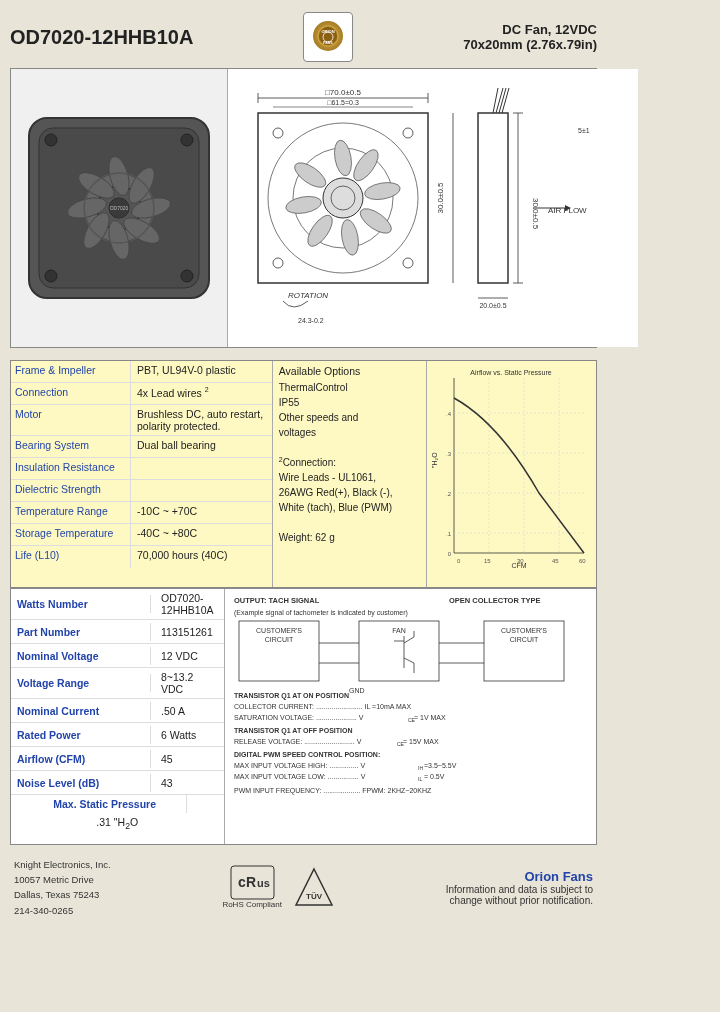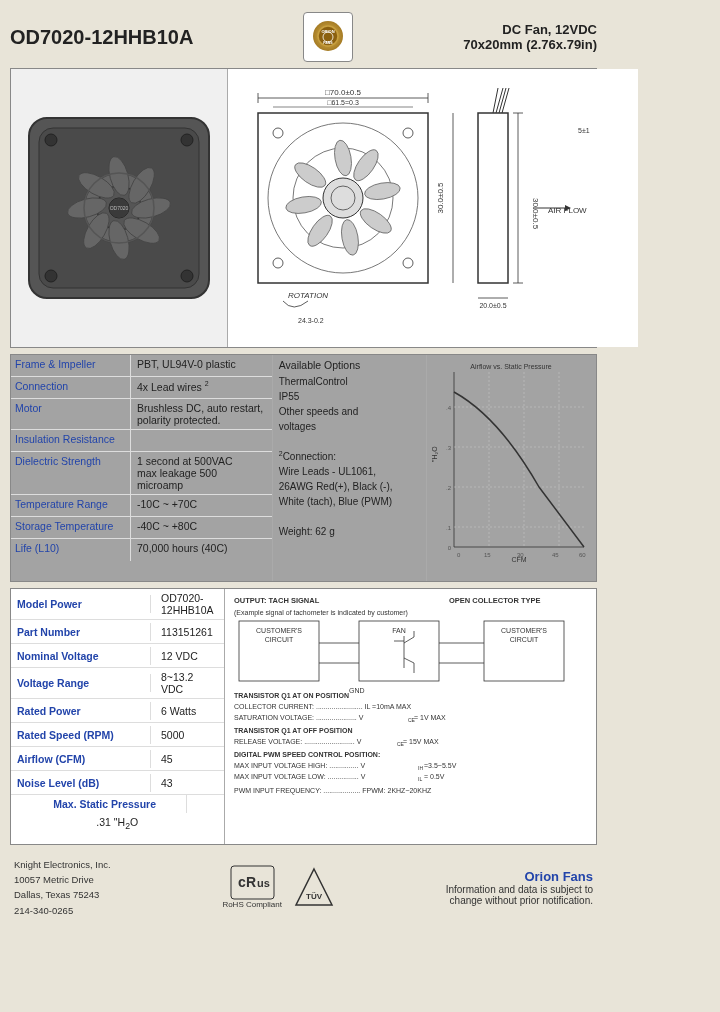--- a/index.html
+++ b/index.html
@@ -57,21 +57,21 @@
     .header-right {
       text-align: right;
       font-size: 13px;
       font-weight: bold;
       color: #222;
     }
     
     .diagram-box {
       border: 1px solid #888;
       background: #fff;
-      margin-bottom: 6px;
+      margin-bottom: 12px;
       display: flex;
       height: 280px;
     }
     .diagram-photo {
       width: 240px;
       border-right: 1px solid #aaa;
       display: flex;
       align-items: center;
       justify-content: center;
       background: #f0f0f0;
@@ -85,23 +85,22 @@
       flex: 1;
       padding: 10px;
       display: flex;
       align-items: center;
       justify-content: center;
       background: #fff;
     }
     
     .specs-section {
       display: flex;
-      margin-bottom: 6px;
       border: 1px solid #888;
-      background: #a3a3a3;
+      background: #fef9c3;
     }
     .specs-left {
       width: 300px;
       border-right: 1px solid #aaa;
     }
     .specs-middle {
       width: 175px;
       border-right: 1px solid #aaa;
       padding: 4px 6px;
     }
@@ -357,25 +356,28 @@
       </div>
       <div class="spec-row">
         <div class="spec-label">Connection</div>
         <div class="spec-value">4x Lead wires <sup>2</sup></div>
       </div>
       <div class="spec-row">
         <div class="spec-label">Motor</div>
         <div class="spec-value">Brushless DC, auto restart, polarity  protected.</div>
       </div>
       <div class="spec-row">
+        <div class="spec-label">Bearing System</div>
+        <div class="spec-value">Dual ball bearing</div>
+      </div>
+      <div class="spec-row">
         <div class="spec-label">Insulation Resistance</div>
       </div>
       <div class="spec-row">
         <div class="spec-label">Dielectric Strength</div>
-        <div class="spec-value">1 second at 500VAC<br>max leakage 500 microamp</div>
       </div>
       <div class="spec-row">
         <div class="spec-label">Temperature Range</div>
         <div class="spec-value">-10C ~ +70C</div>
       </div>
       <div class="spec-row">
         <div class="spec-label">Storage Temperature</div>
         <div class="spec-value">-40C ~ +80C</div>
       </div>
       <div class="spec-row">
@@ -423,42 +425,42 @@
         <text x="88" y="200" font-size="6" fill="#555">30</text>
         <text x="123" y="200" font-size="6" fill="#555">45</text>
         <text x="150" y="200" font-size="6" fill="#555">60</text>
       </svg>
     </div>
   </div>
 
   <div class="perf-section">
     <div class="perf-left">
       <div class="perf-row">
-        <div class="perf-label">Model Power</div>
+        <div class="perf-label">Watts Number</div>
         <div class="perf-value">OD7020-12HHB10A</div>
       </div>
       <div class="perf-row">
         <div class="perf-label">Part Number</div>
         <div class="perf-value">113151261</div>
       </div>
       <div class="perf-row">
         <div class="perf-label">Nominal Voltage</div>
         <div class="perf-value">12 VDC</div>
       </div>
       <div class="perf-row">
         <div class="perf-label">Voltage Range</div>
         <div class="perf-value">8~13.2 VDC</div>
       </div>
       <div class="perf-row">
+        <div class="perf-label">Nominal Current</div>
+        <div class="perf-value">.50 A</div>
+      </div>
+      <div class="perf-row">
         <div class="perf-label">Rated Power</div>
         <div class="perf-value">6 Watts</div>
-      </div>
-      <div class="perf-row">
-        <div class="perf-label">Rated Speed (RPM)</div>
-        <div class="perf-value">5000</div>
       </div>
       <div class="perf-row">
         <div class="perf-label">Airflow (CFM)</div>
         <div class="perf-value">45</div>
       </div>
       <div class="perf-row">
         <div class="perf-label">Noise Level (dB)</div>
         <div class="perf-value">43</div>
       </div>
       <div class="perf-row">

